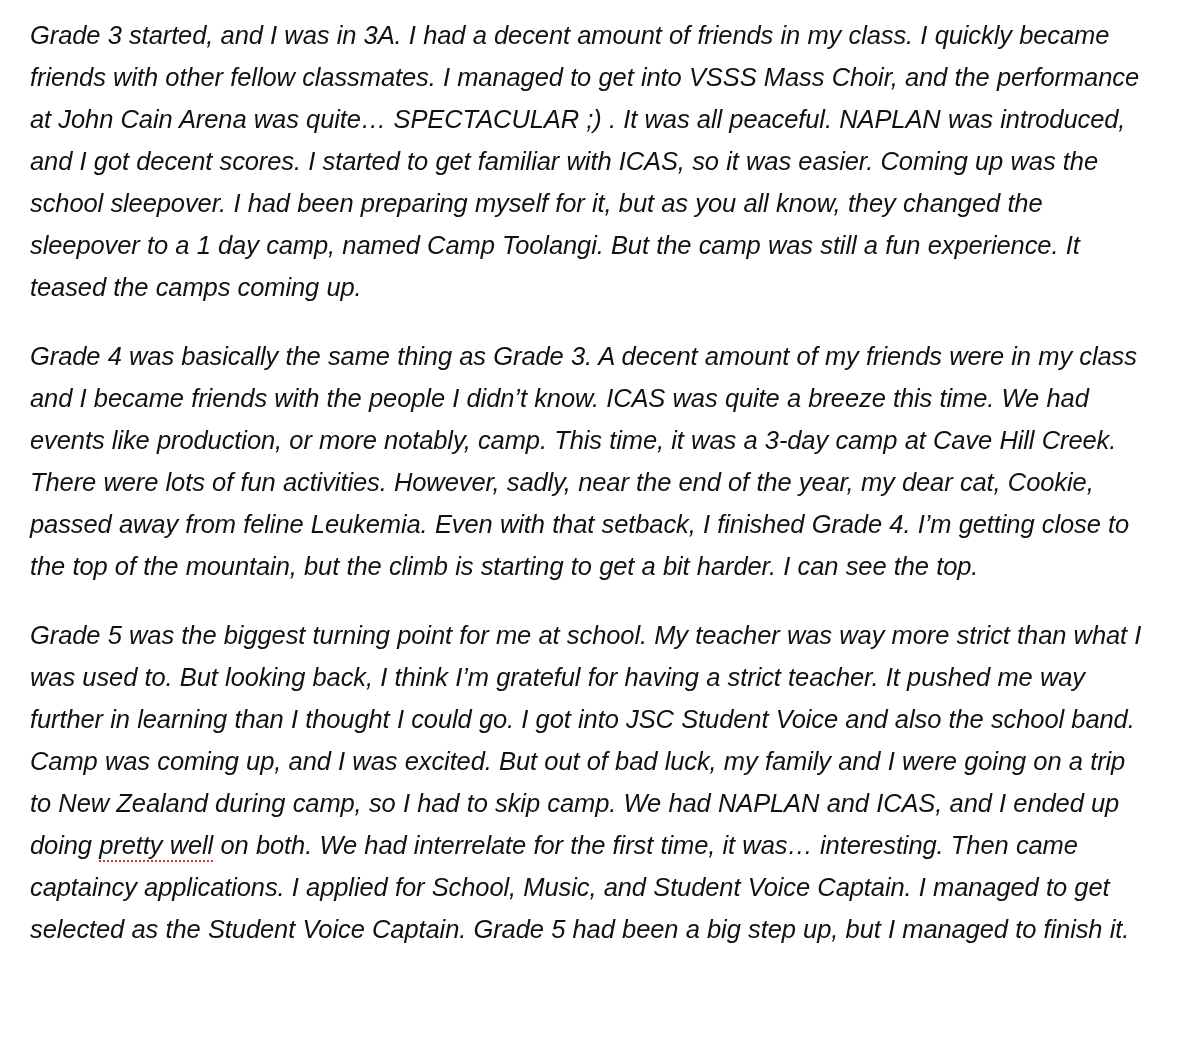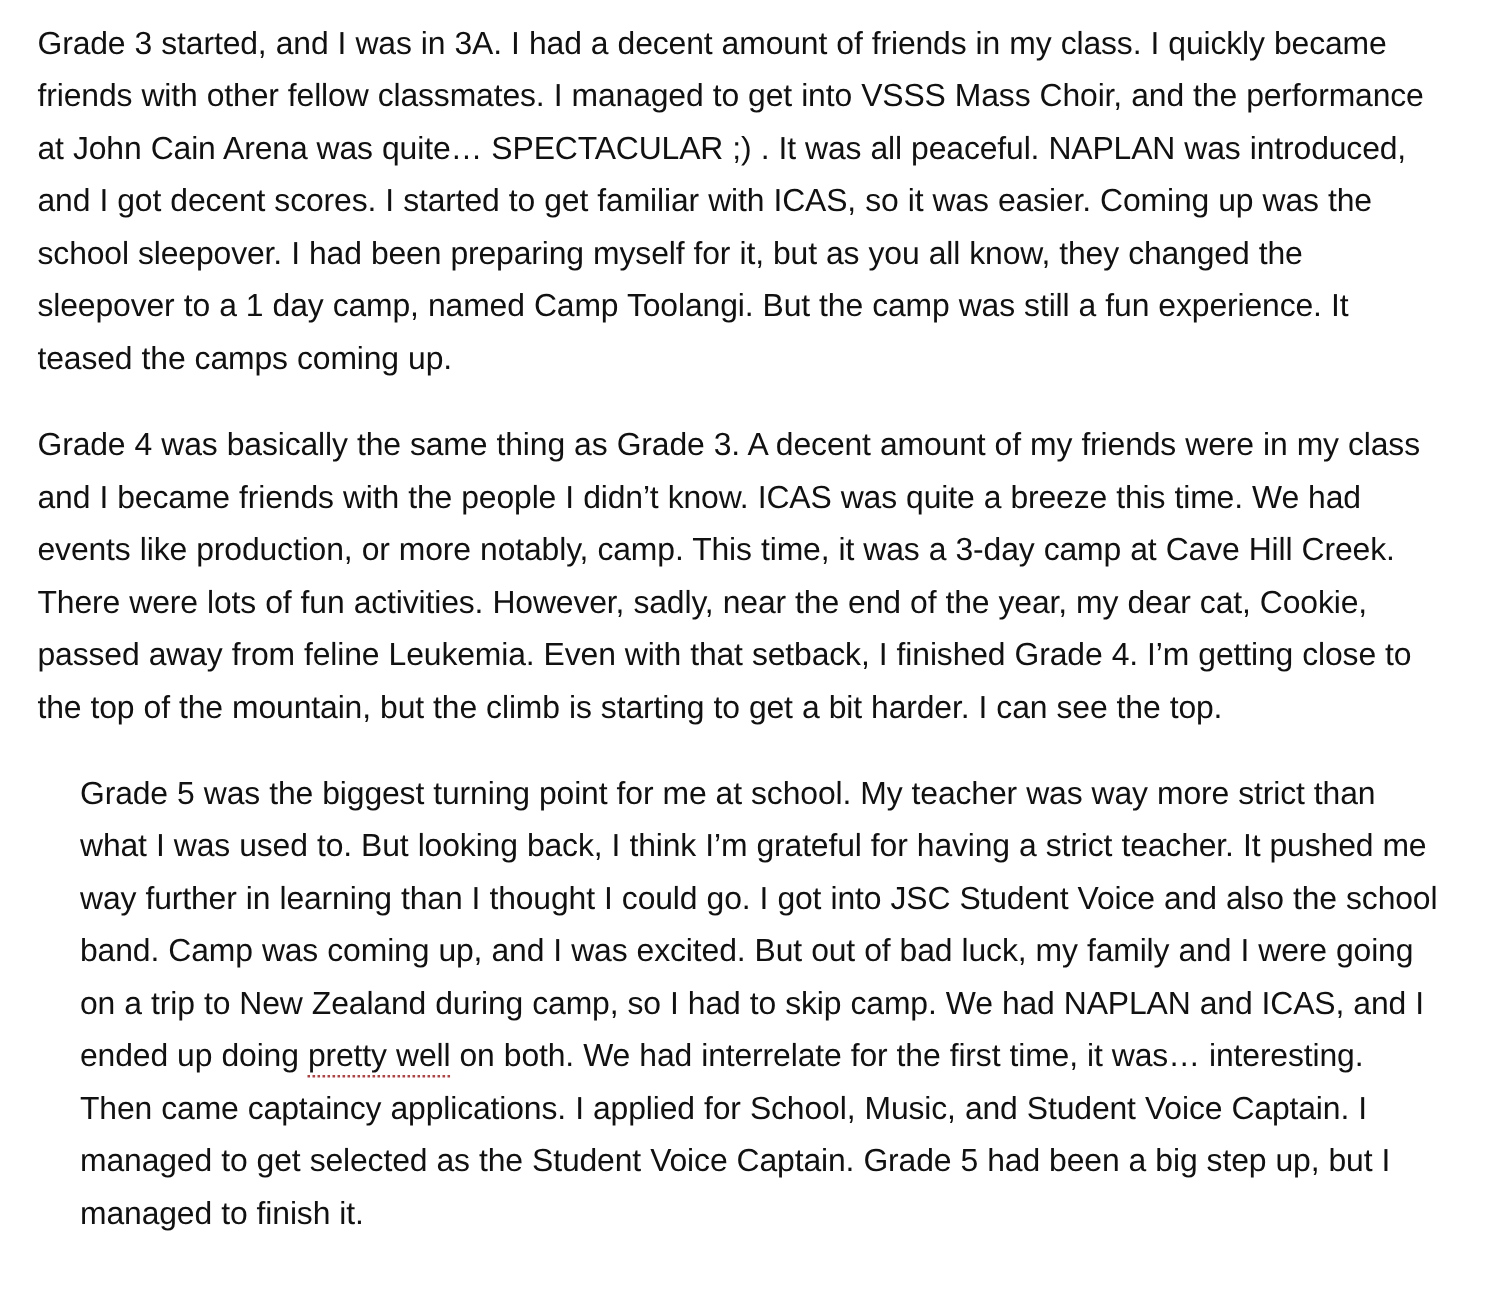--- a/index.html
+++ b/index.html
@@ -10,33 +10,33 @@
   body {
     width: 1200px;
     height: 1046px;
     font-family: "Liberation Sans", sans-serif;
     color: #111111;
     overflow: hidden;
   }
   .document {
     padding: 14px 48px 0 30px;
     box-sizing: border-box;
+    font-style: italic;
   }
   .paragraph {
     font-size: 25.5px;
     line-height: 42px;
     letter-spacing: -0.1px;
     margin: 0 0 27px 0;
     text-align: left;
     color: #111111;
     word-spacing: 0.3px;
   }
   .paragraph:last-child {
     margin-bottom: 0;
-    margin-left: 34px;
   }
   .spellcheck {
     text-decoration: none;
     border-bottom: 2px dotted #c23b3b;
     padding-bottom: 1px;
   }
 </style>
 </head>
 <body>
 

